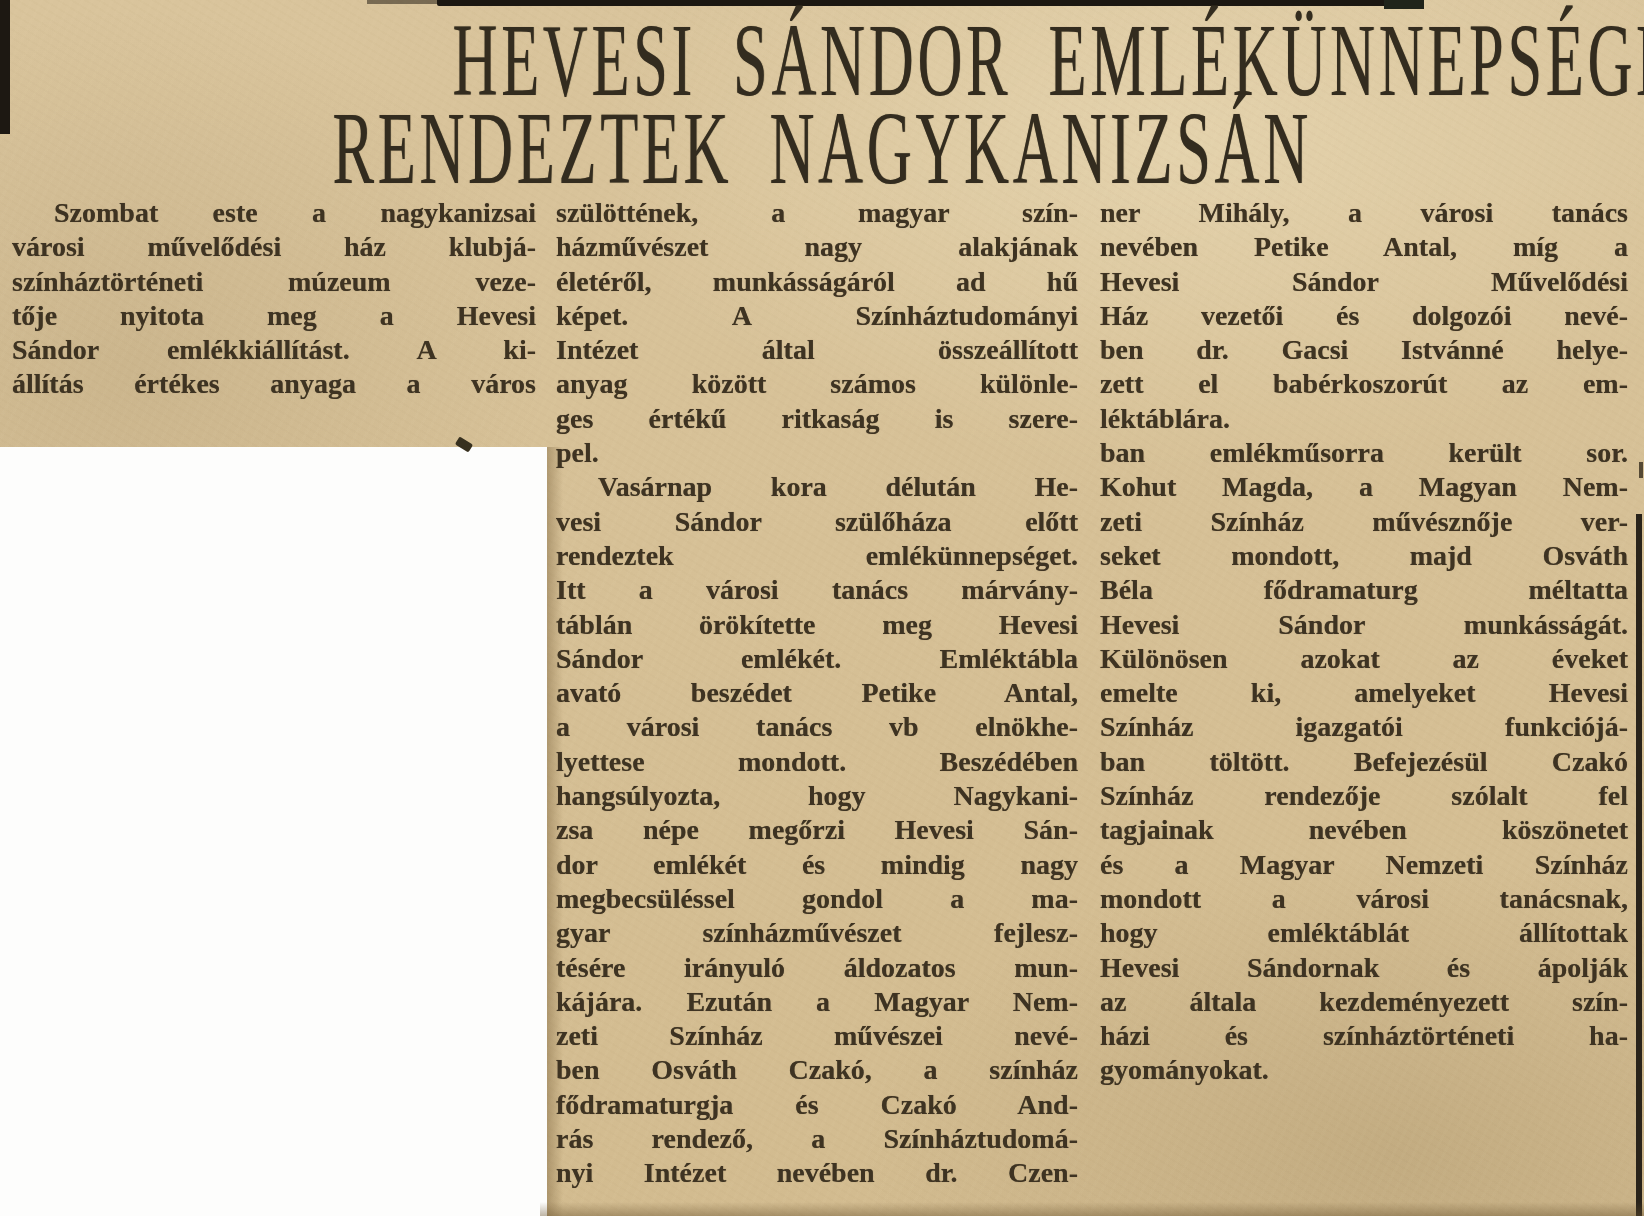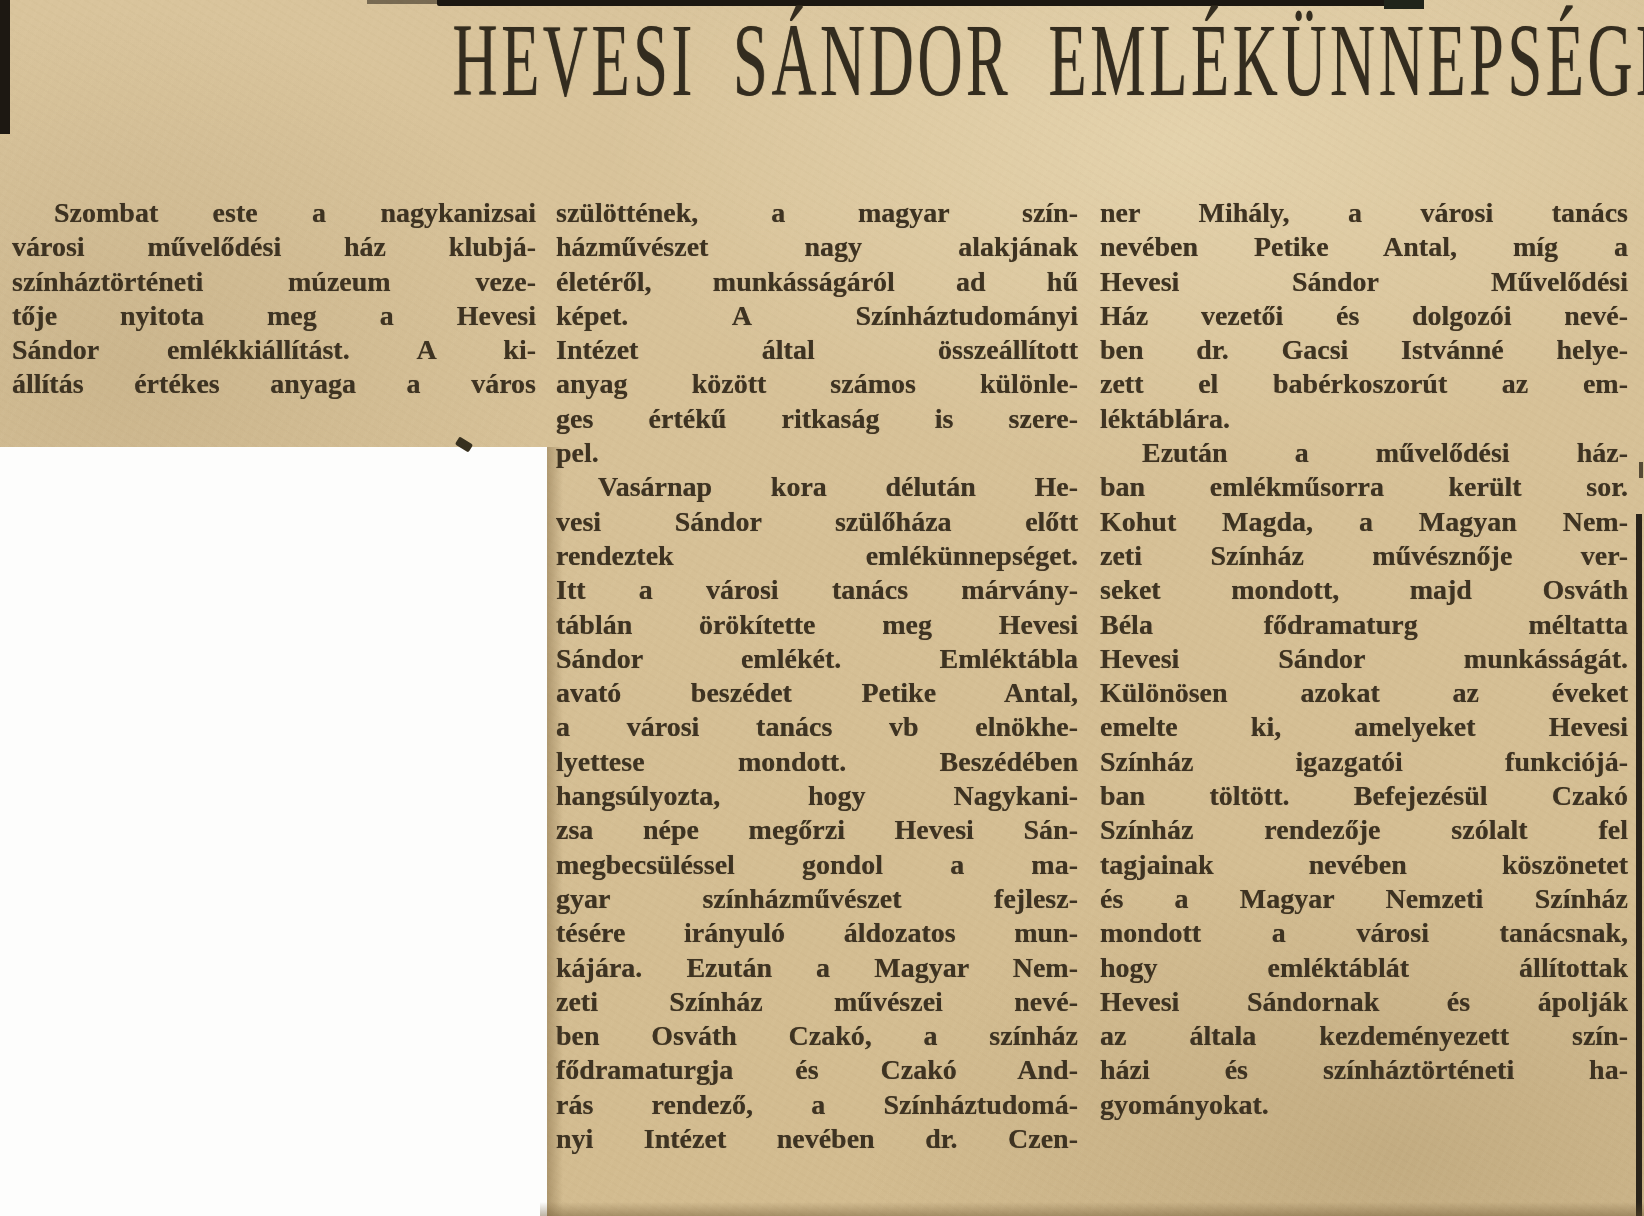--- a/index.html
+++ b/index.html
@@ -63,20 +63,23 @@
   <div class="rule-right-nub"></div>
   <div class="white-cut"></div>
   <div class="cut-edge"></div>
   <div class="cut-mark"></div>
   <div class="bottom-shade"></div>
 
   <header class="headline">
     <div class="hl-line">
       <span>HEVESI SÁNDOR EMLÉKÜNNEPSÉGEKET</span>
     </div>
+    <div class="hl-line">
+      <span>RENDEZTEK NAGYKANIZSÁN</span>
+    </div>
   </header>
 
   <div class="col col1" id="col-0">
       <div class="tl indent">Szombat este a nagykanizsai</div>
       <div class="tl">városi művelődési ház klubjá-</div>
       <div class="tl">színháztörténeti múzeum veze-</div>
       <div class="tl">tője nyitota meg a Hevesi</div>
       <div class="tl">Sándor emlékkiállítást. A ki-</div>
       <div class="tl">állítás értékes anyaga a város</div>
     </div>
@@ -93,39 +96,39 @@
       <div class="tl">vesi Sándor szülőháza előtt</div>
       <div class="tl">rendeztek emlékünnepséget.</div>
       <div class="tl">Itt a városi tanács márvány-</div>
       <div class="tl">táblán örökítette meg Hevesi</div>
       <div class="tl">Sándor emlékét. Emléktábla</div>
       <div class="tl">avató beszédet Petike Antal,</div>
       <div class="tl">a városi tanács vb elnökhe-</div>
       <div class="tl">lyettese mondott. Beszédében</div>
       <div class="tl">hangsúlyozta, hogy Nagykani-</div>
       <div class="tl">zsa népe megőrzi Hevesi Sán-</div>
+      <div class="tl">dor emlékét és mindig nagy</div>
       <div class="tl">megbecsüléssel gondol a ma-</div>
       <div class="tl">gyar színházművészet fejlesz-</div>
       <div class="tl">tésére irányuló áldozatos mun-</div>
       <div class="tl">kájára. Ezután a Magyar Nem-</div>
       <div class="tl">zeti Színház művészei nevé-</div>
       <div class="tl">ben Osváth Czakó, a színház</div>
       <div class="tl">fődramaturgja és Czakó And-</div>
       <div class="tl">rás rendező, a Színháztudomá-</div>
       <div class="tl">nyi Intézet nevében dr. Czen-</div>
     </div>
   <div class="col col3" id="col-2">
       <div class="tl">ner Mihály, a városi tanács</div>
       <div class="tl">nevében Petike Antal, míg a</div>
       <div class="tl">Hevesi Sándor Művelődési</div>
       <div class="tl">Ház vezetői és dolgozói nevé-</div>
       <div class="tl">ben dr. Gacsi Istvánné helye-</div>
       <div class="tl">zett el babérkoszorút az em-</div>
       <div class="tl end">léktáblára.</div>
-      <div class="tl indent">Ezután a művelődési ház-</div>
       <div class="tl">ban emlékműsorra került sor.</div>
       <div class="tl">Kohut Magda, a Magyan Nem-</div>
       <div class="tl">zeti Színház művésznője ver-</div>
       <div class="tl">seket mondott, majd Osváth</div>
       <div class="tl">Béla fődramaturg méltatta</div>
       <div class="tl">Hevesi Sándor munkásságát.</div>
       <div class="tl">Különösen azokat az éveket</div>
       <div class="tl">emelte ki, amelyeket Hevesi</div>
       <div class="tl">Színház igazgatói funkciójá-</div>
       <div class="tl">ban töltött. Befejezésül Czakó</div>

